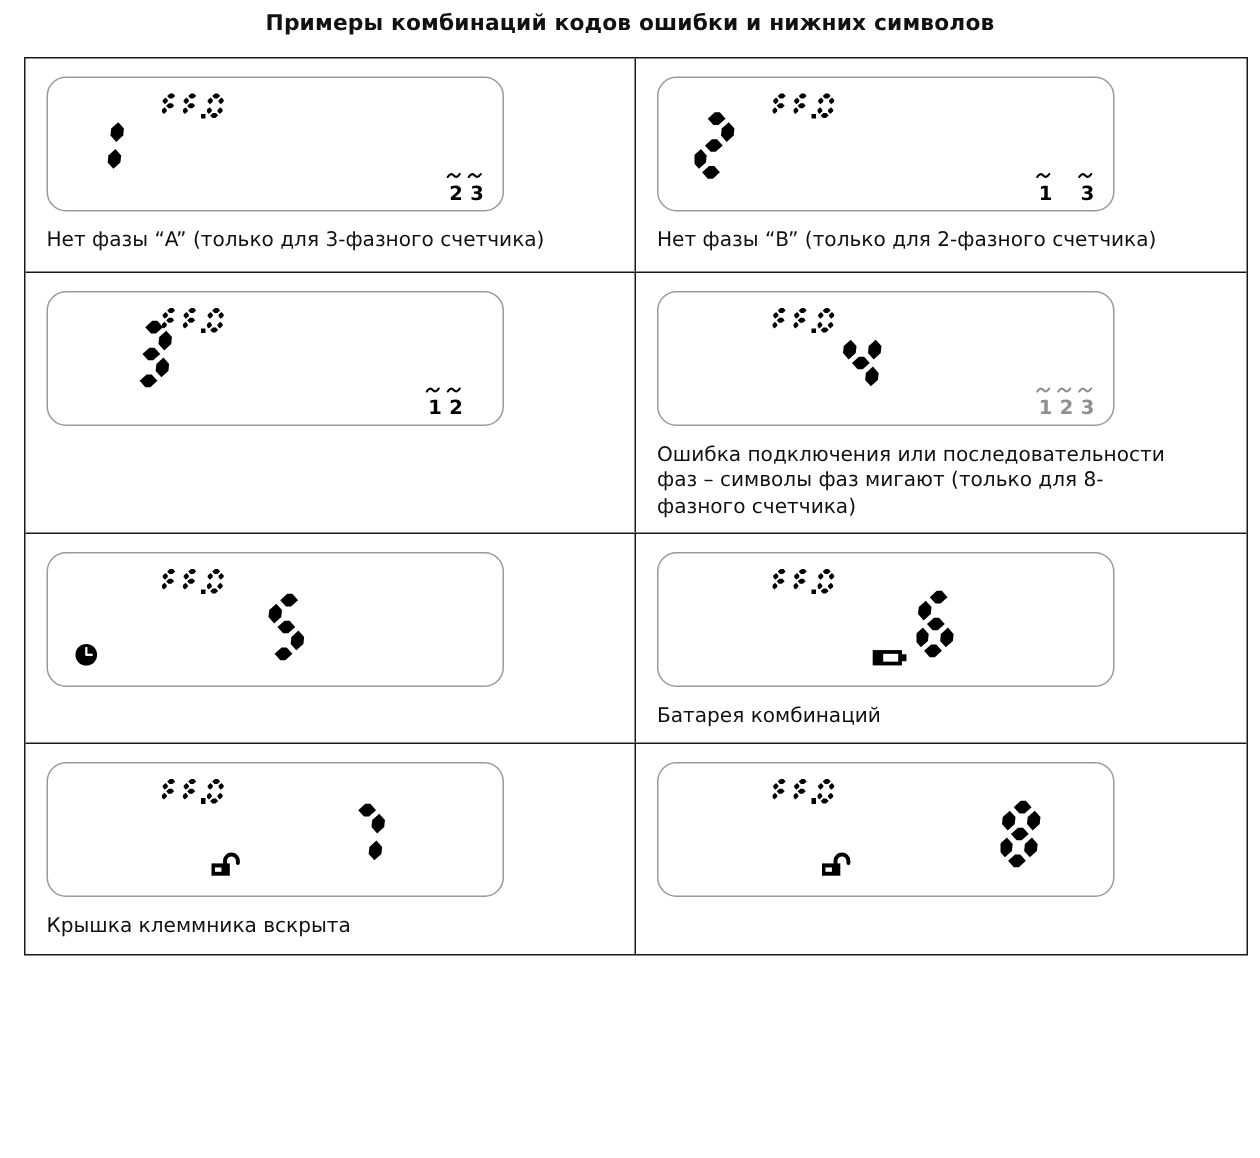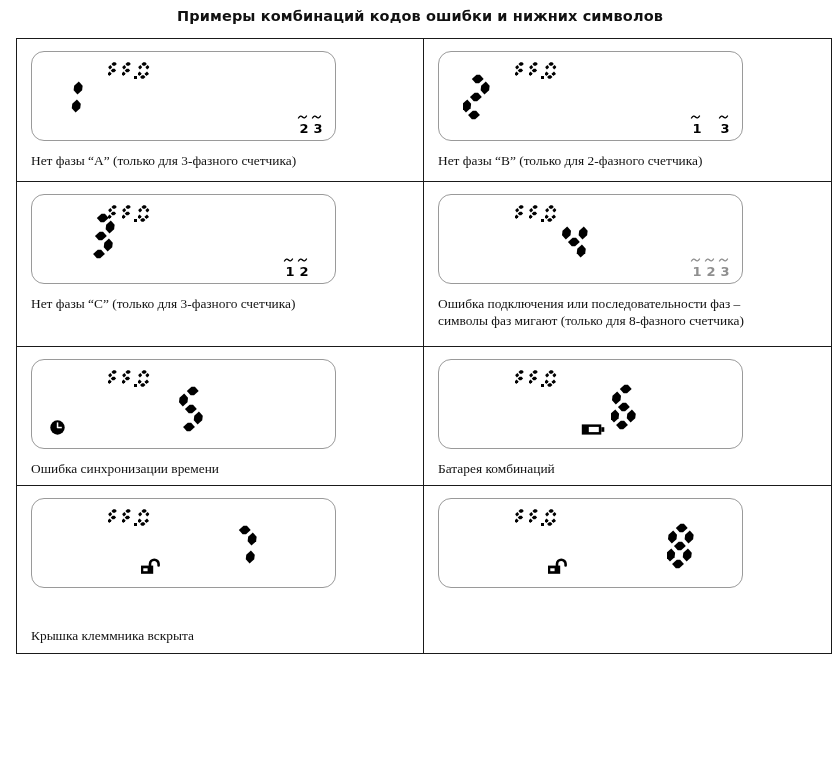--- a/index.html
+++ b/index.html
@@ -70,28 +70,27 @@
 
   .icon-slot{position:absolute;}
 
   
   .caption{
     margin-top:11px;
     font-size:13.4px;
     line-height:1.30;
     color:#111;
     max-width:355px;
-    font-family:Liberation Serif, serif;
   }
 
   
   .r0 .cell{min-height:142px;}
   .r1 .cell{min-height:164px;}
   .r2 .cell{min-height:134px;}
-  .r3 .cell{min-height:140px;gap:28px;}
+  .r3 .cell{min-height:140px;}
 </style>
 </head>
 <body>
 
 <div class="page">
 
   <div class="title">Примеры комбинаций кодов ошибки и нижних символов</div>
 
   <div class="grid">
 
@@ -273,21 +272,20 @@
                   <path d="M1.5 5 q2 -3.2 4 -1 q2 2.2 4 -1" stroke="#000000" stroke-width="1.4" fill="none" stroke-linecap="round"></path>
                   <text x="7" y="20" font-family="DejaVu Sans, sans-serif" font-size="13" font-weight="bold" text-anchor="middle" fill="#000000">1</text>
                 </svg></span>
               <span class="ph"><svg width="14" height="22" viewBox="0 0 14 22">
                   <path d="M1.5 5 q2 -3.2 4 -1 q2 2.2 4 -1" stroke="#000000" stroke-width="1.4" fill="none" stroke-linecap="round"></path>
                   <text x="7" y="20" font-family="DejaVu Sans, sans-serif" font-size="13" font-weight="bold" text-anchor="middle" fill="#000000">2</text>
                 </svg></span>
               <span class="ph blank"></span>
             </div>
         </div>
-        <div class="caption">Нет фазы “C” (только для 3-фазного счетчика)</div>
       </div>
       <div class="cell">
         <div class="lcd">
           <div class="ff">
               <span class="seg">
                 <svg width="11.85" height="17" viewBox="0 0 11.85 17">
                   <g fill="#000" transform="skewX(-6) translate(0.8500000000000001,0)">
                     <polygon points="4.52,0.34 6.48,0.34 8.18,2.04 6.48,3.74 4.52,3.74 2.82,2.04"></polygon>
                     <polygon points="4.52,6.80 6.48,6.80 8.18,8.50 6.48,10.20 4.52,10.20 2.82,8.50"></polygon>
                     <polygon points="0.17,4.69 1.87,2.99 3.57,4.69 3.57,5.85 1.87,7.55 0.17,5.85"></polygon>
@@ -396,21 +394,20 @@
                     <polygon points="0.43,11.73 4.68,7.48 8.93,11.73 8.93,16.37 4.68,20.62 0.43,16.37"></polygon>
                     <polygon points="17.07,29.63 21.32,25.38 25.57,29.63 25.57,34.27 21.32,38.52 17.07,34.27"></polygon>
                   </g>
                 </svg></span></div>
           <div class="icon-slot" style="left: 17px; bottom: 8px;"><svg width="17" height="17" viewBox="0 0 17 17">
                 <circle cx="8.5" cy="8.5" r="7.2" fill="#000"></circle>
                 <rect x="7.8" y="3.4" width="1.5" height="5.6" fill="#fff"></rect>
                 <rect x="8.2" y="7.8" width="4.6" height="1.5" fill="#fff"></rect>
               </svg></div>
         </div>
-        <div class="caption">Ошибка синхронизации времени</div>
       </div>
       <div class="cell">
         <div class="lcd">
           <div class="ff">
               <span class="seg">
                 <svg width="11.85" height="17" viewBox="0 0 11.85 17">
                   <g fill="#000" transform="skewX(-6) translate(0.8500000000000001,0)">
                     <polygon points="4.52,0.34 6.48,0.34 8.18,2.04 6.48,3.74 4.52,3.74 2.82,2.04"></polygon>
                     <polygon points="4.52,6.80 6.48,6.80 8.18,8.50 6.48,10.20 4.52,10.20 2.82,8.50"></polygon>
                     <polygon points="0.17,4.69 1.87,2.99 3.57,4.69 3.57,5.85 1.87,7.55 0.17,5.85"></polygon>

